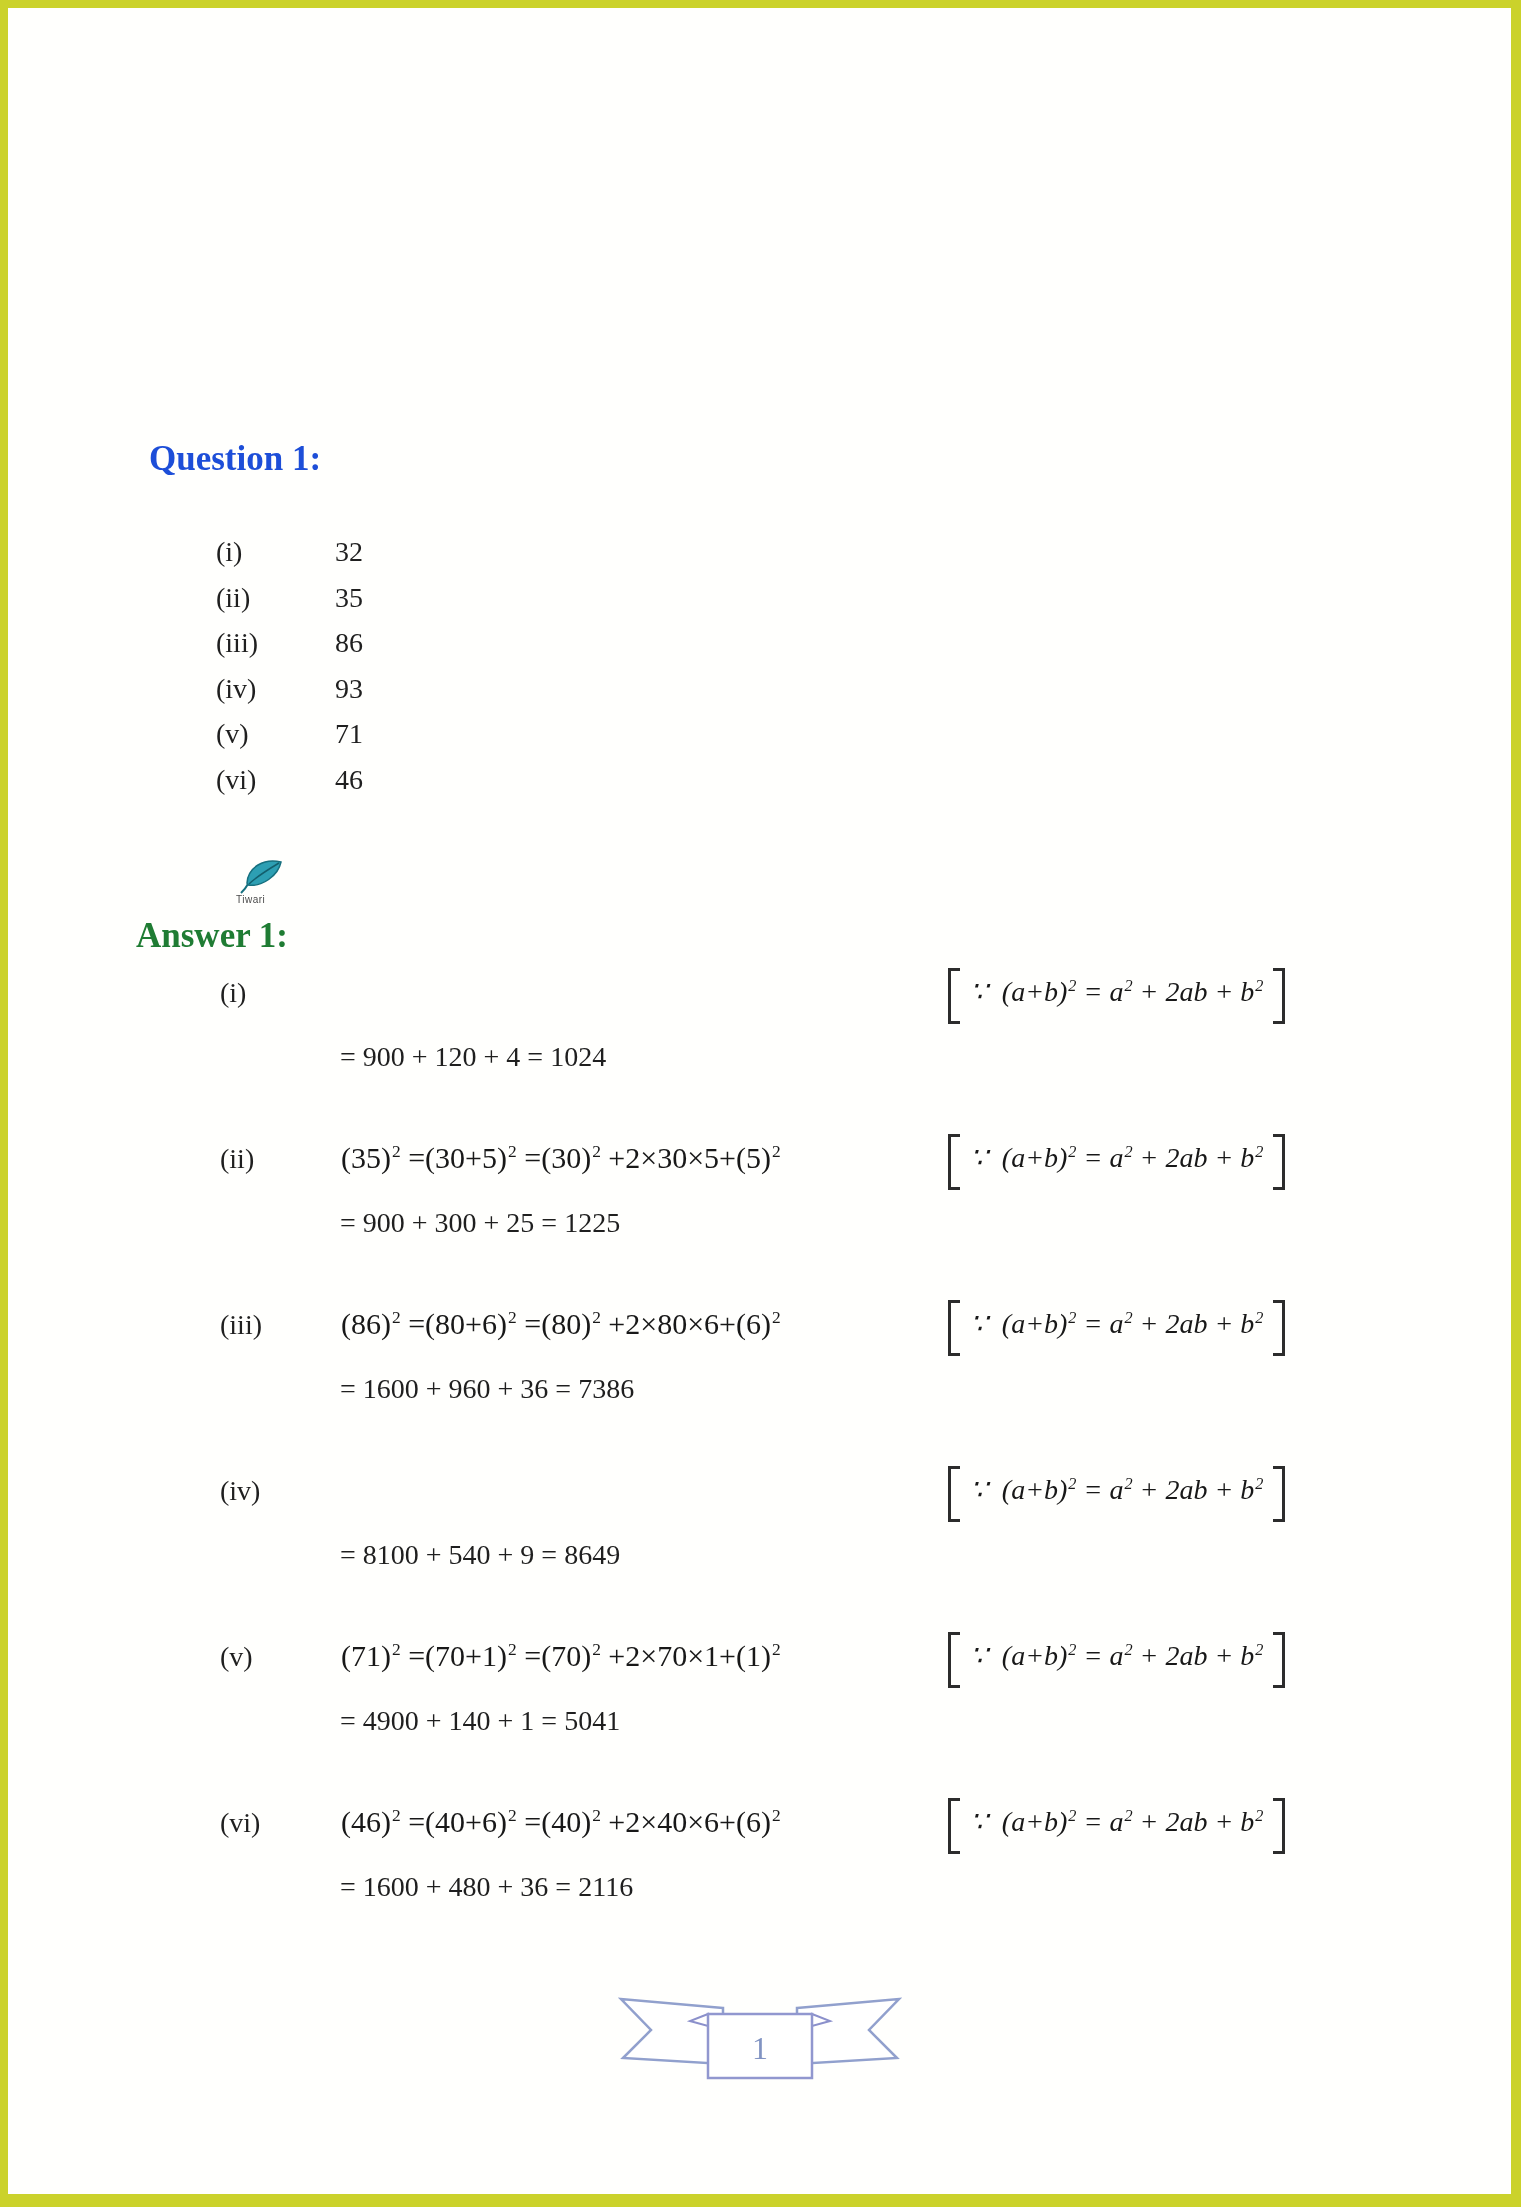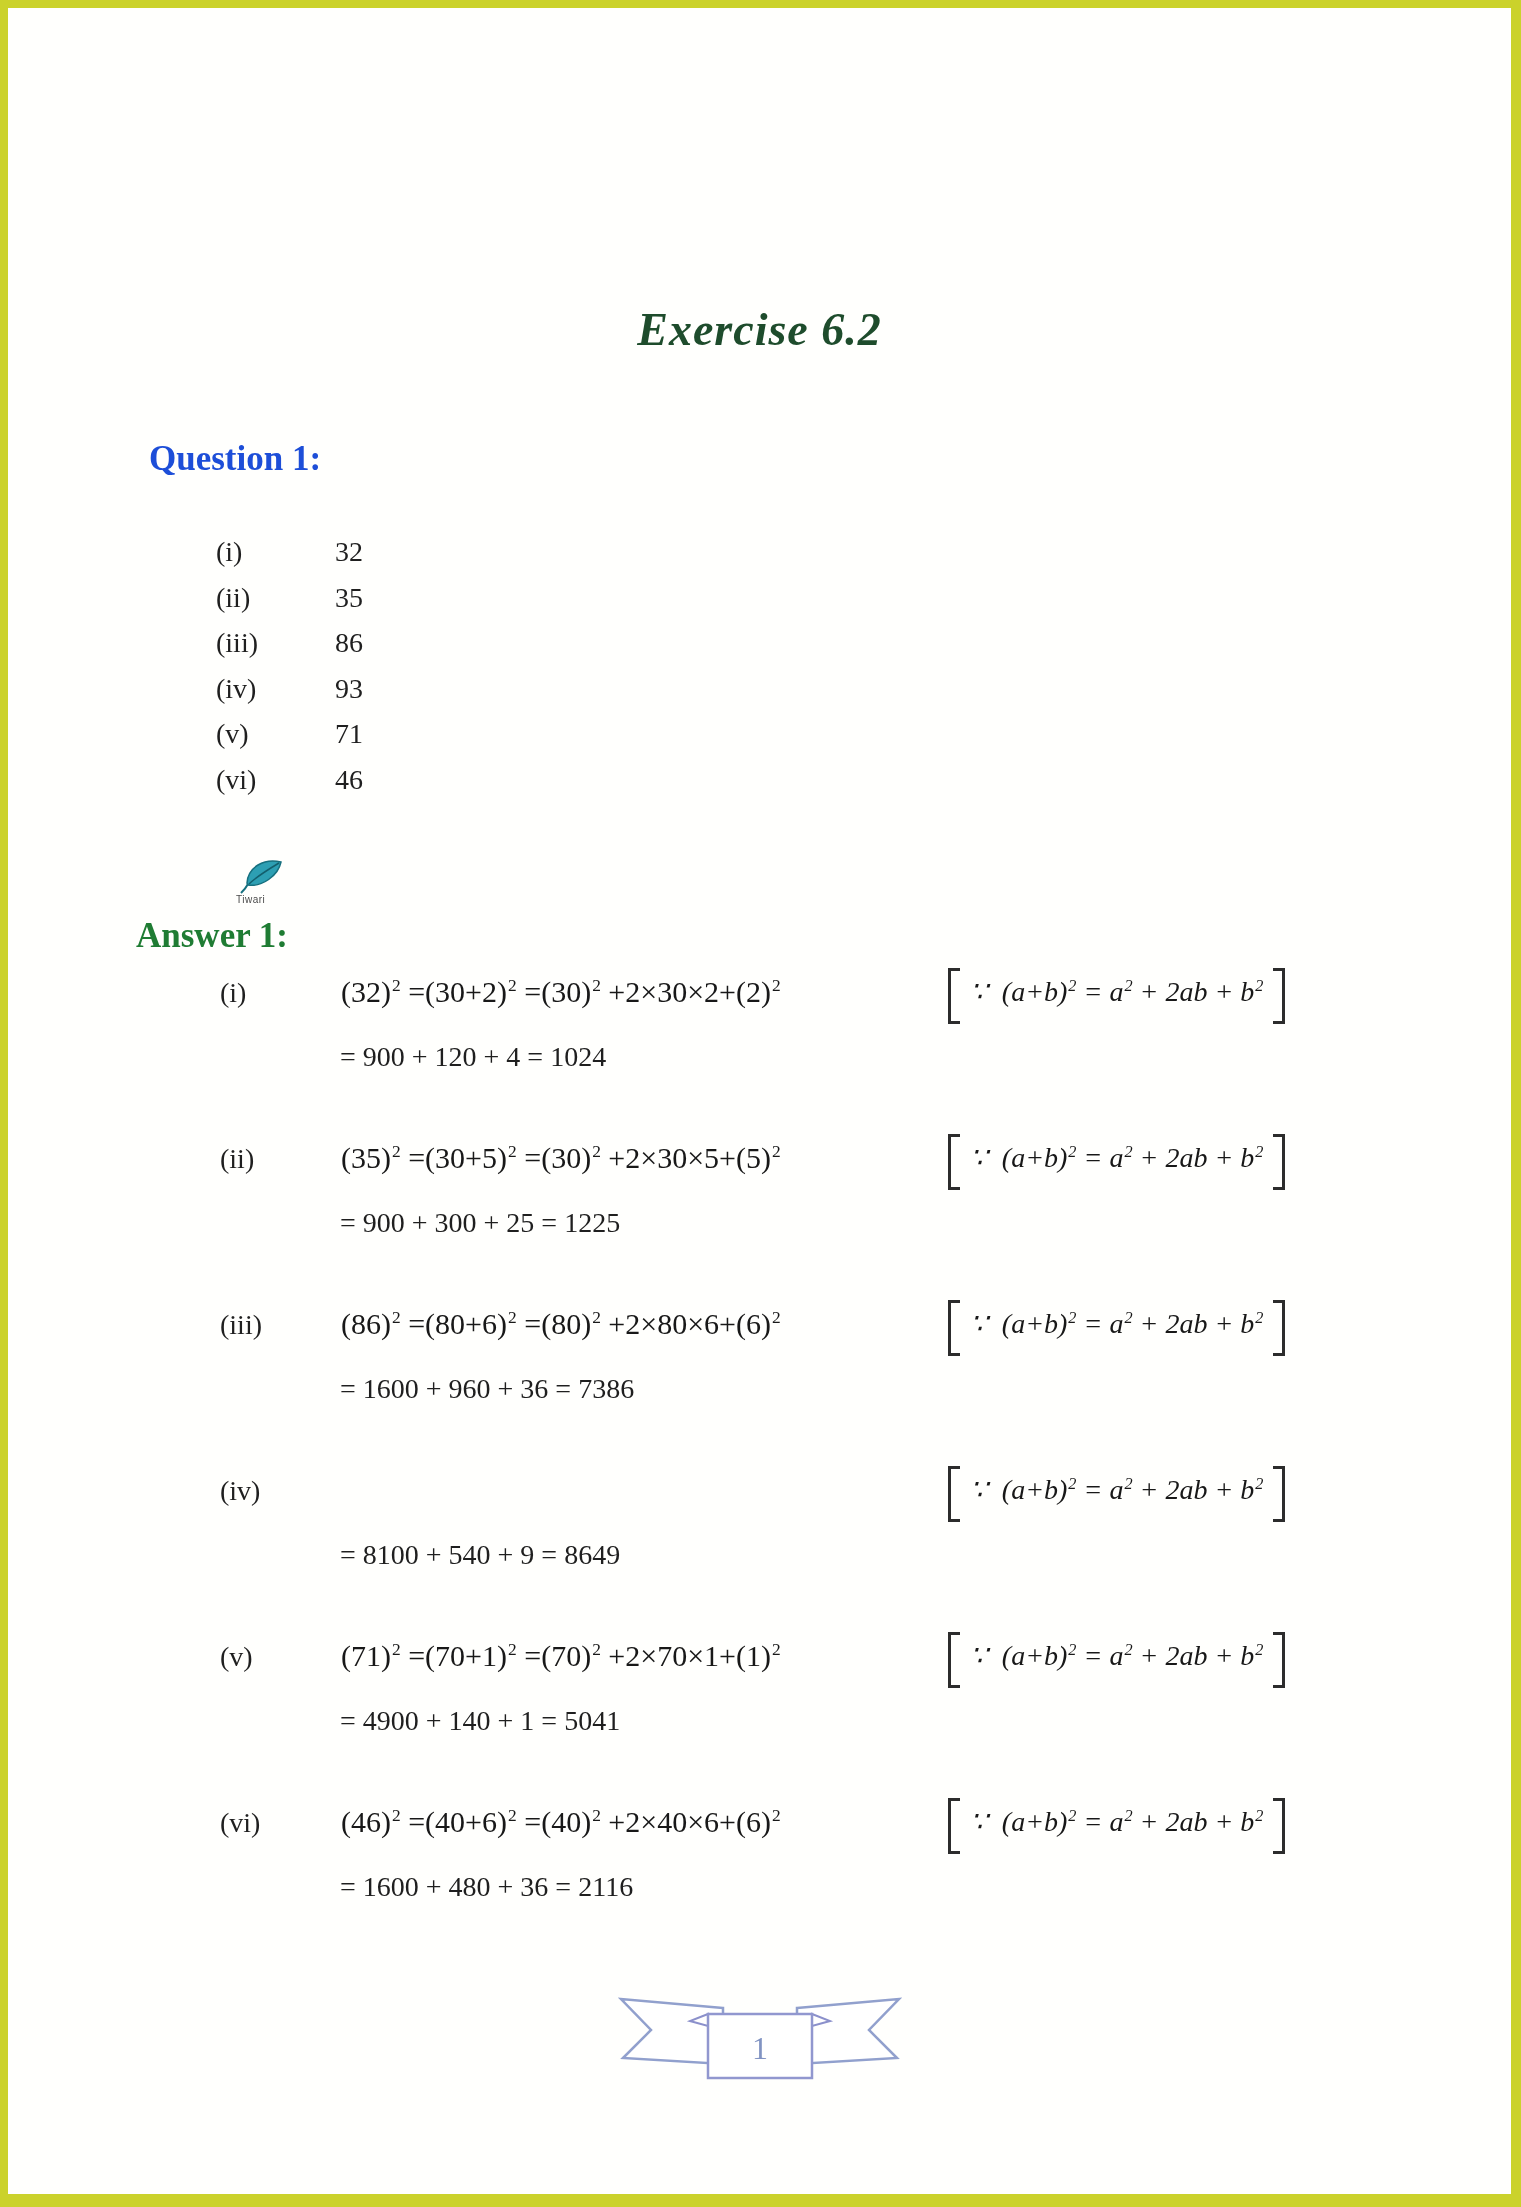--- a/index.html
+++ b/index.html
@@ -82,21 +82,20 @@
     width:310px; height:100px;
     transform:translateX(-50%);
   }
   .ribbon svg { display:block; }
 </style>
 </head>
 <body>
 
 <div class="page">
 
-  <h1 class="title">Exercise 6.2</h1>
 
   <h2 class="q-heading">Question 1:</h2>
 
   <div class="q-list">
     <span>(i)</span>
     <span>32</span>
     <span>(ii)</span>
     <span>35</span>
     <span>(iii)</span>
     <span>86</span>
@@ -117,21 +116,20 @@
       </svg>
       <span class="logo-word">Tiwari</span>
     </span>
     <h2 class="a-heading">Answer 1:</h2>
   </div>
 
   <div class="solutions">
 
     <div class="sol-row">
       <span class="sol-label">(i)</span>
-      <span class="sol-formula"><span>(32)</span><span class="msup">2</span><span> =(30+2)</span><span class="msup">2</span><span> =(30)</span><span class="msup">2</span><span> +2×30×2+(2)</span><span class="msup">2</span></span>
       <span class="sol-note">
         <span class="brk brk-l"></span>
         <span class="mnote-body"><span>∵ (a+b)</span><span class="msup">2</span><span> = a</span><span class="msup">2</span><span> + 2ab + b</span><span class="msup">2</span></span>
         <span class="brk brk-r"></span>
       </span>
       <span class="sol-sum">= 900 + 120 + 4 = 1024</span>
     </div>
 
     <div class="sol-row">
       <span class="sol-label">(ii)</span>

